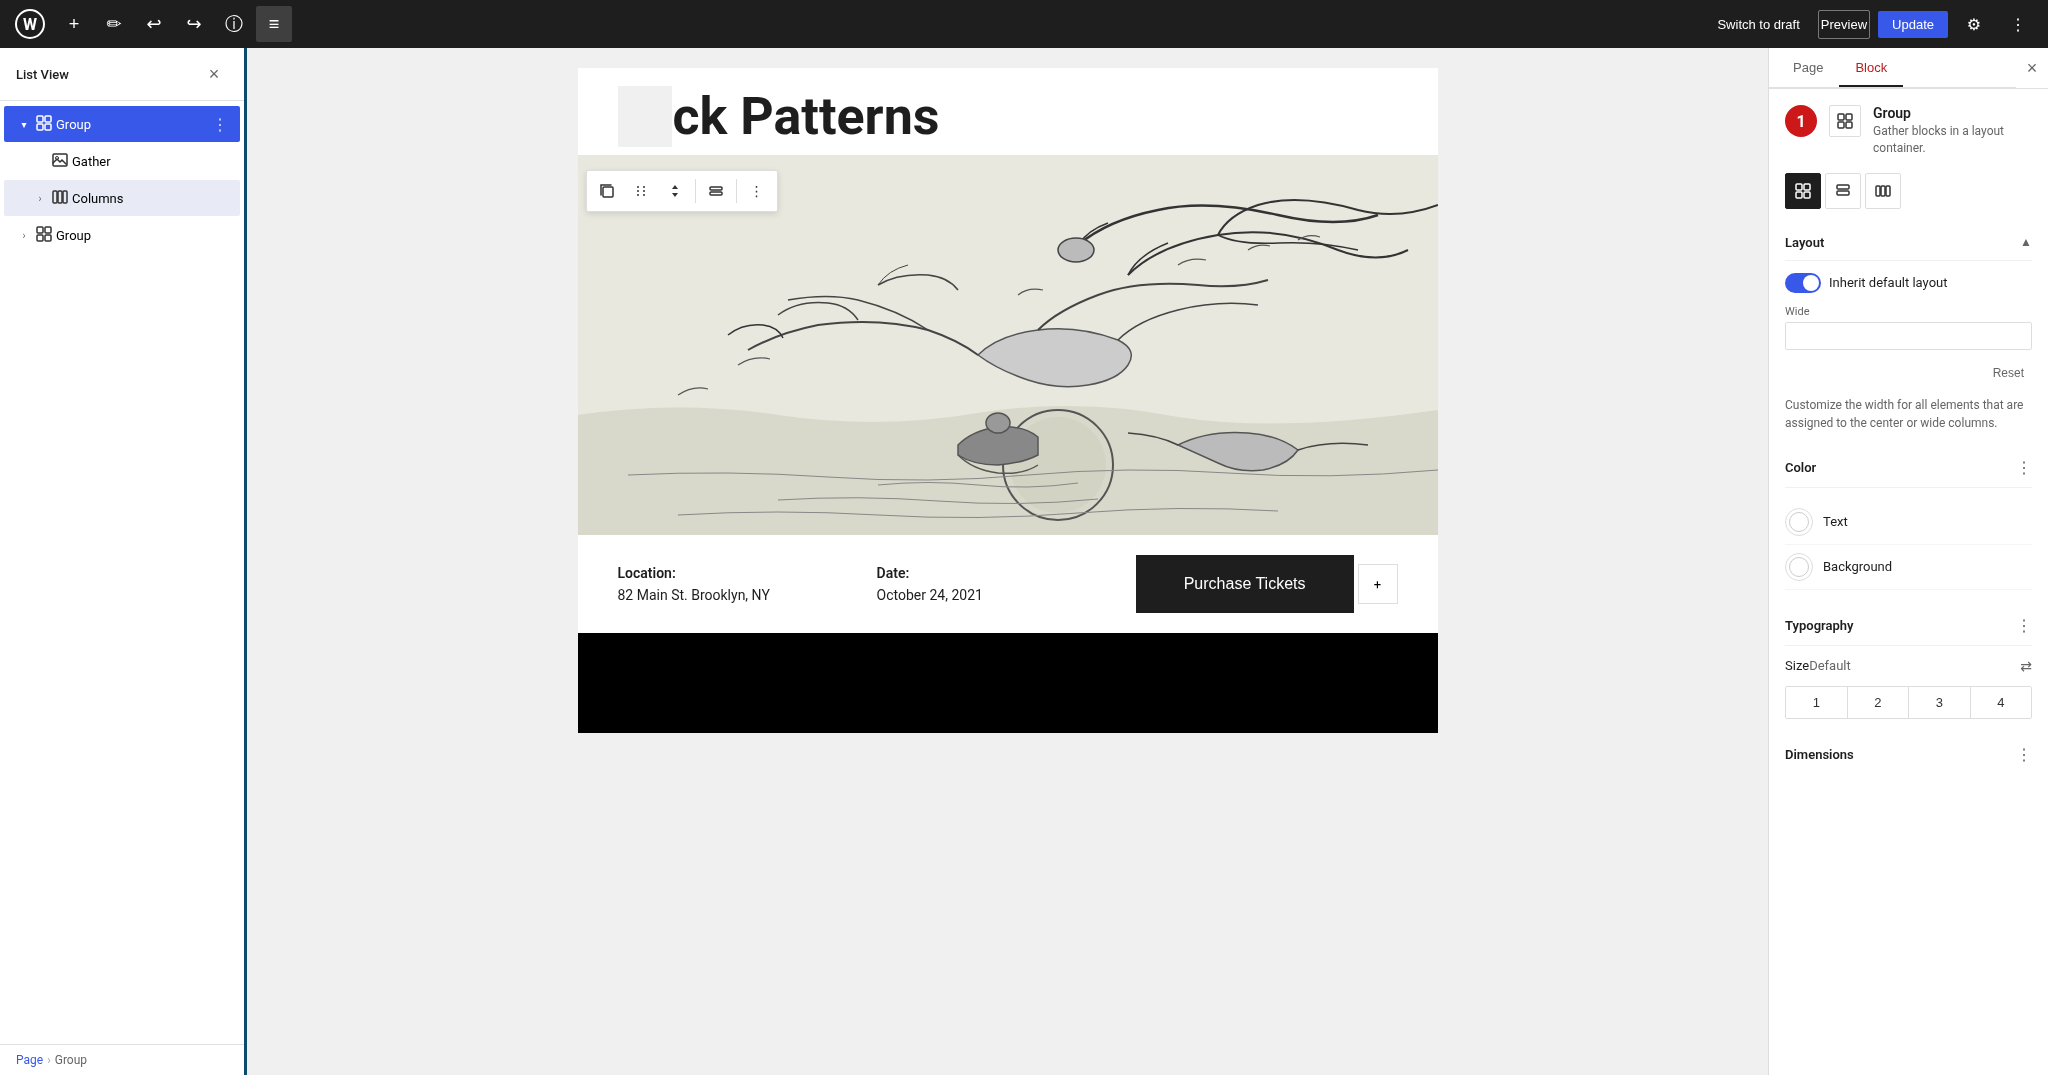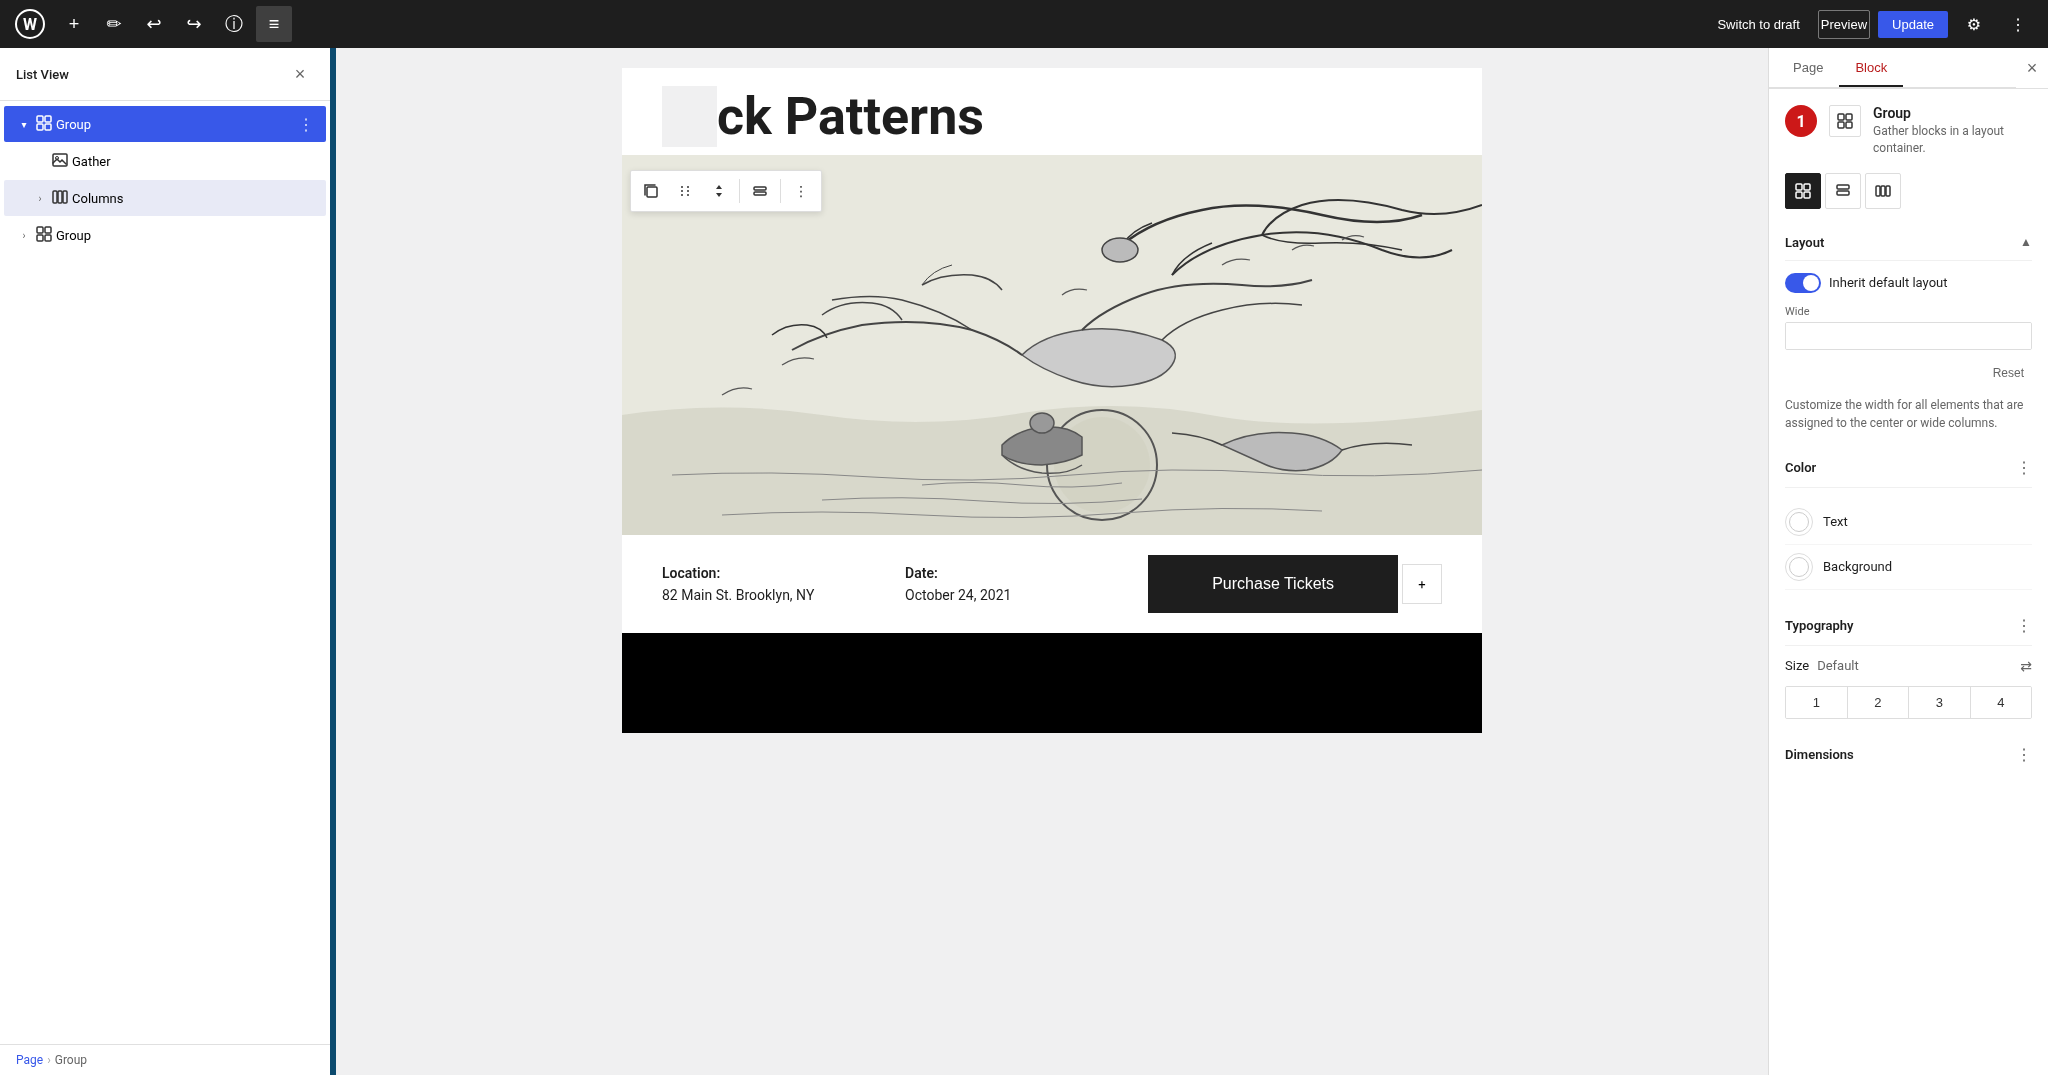--- a/index.html
+++ b/index.html
@@ -34,21 +34,21 @@
       width: 36px; height: 36px; border: none; background: transparent; color: #fff; cursor: pointer; border-radius: 2px; display: flex; align-items: center; justify-content: center; font-size: 16px;
     }
 
     
     .main-area {
       display: flex; flex: 1; overflow: hidden;
     }
 
     
     .left-sidebar {
-      width: 336px; background: #fff; border-right: 6px solid #0c4a6e; display: flex; flex-direction: column; flex-shrink: 0;
+      width: 247px; background: #fff; border-right: 3px solid #0c4a6e; display: flex; flex-direction: column; flex-shrink: 0;
     }
     .sidebar-header {
       display: flex; align-items: center; justify-content: space-between; padding: 12px 16px; border-bottom: 1px solid #e0e0e0;
     }
     .sidebar-title { font-size: 13px; font-weight: 500; color: #1e1e1e; }
     .sidebar-close {
       background: transparent; border: none; cursor: pointer; color: #666; font-size: 18px; width: 28px; height: 28px; display: flex; align-items: center; justify-content: center; border-radius: 2px;
     }
 
     
@@ -97,21 +97,21 @@
     .page-title-area { padding: 20px 40px 10px; }
     .page-title { font-size: 52px; font-weight: 700; color: #1e1e1e; line-height: 1.1; }
 
     .info-row {
       display: flex; align-items: center; padding: 20px 40px; gap: 0;
     }
     .info-col { flex: 1; }
     .info-label { font-size: 14px; font-weight: 600; color: #1e1e1e; margin-bottom: 6px; }
     .info-value { font-size: 14px; color: #1e1e1e; }
     .purchase-btn {
-      background: #1e1e1e; color: #fff; border: none; padding: 20px 64px; font-size: 16px; cursor: pointer; white-space: nowrap; min-width: 200px;
+      background: #1e1e1e; color: #fff; border: none; padding: 20px 48px; font-size: 16px; cursor: pointer; white-space: nowrap; min-width: 200px;
     }
 
     .black-section { background: #000; height: 100px; width: 100%; }
 
     
     .right-sidebar {
       width: 280px; background: #fff; border-left: 1px solid #ddd; display: flex; flex-direction: column; flex-shrink: 0; overflow-y: auto;
     }
 
     
@@ -189,21 +189,21 @@
     .color-item { display: flex; align-items: center; gap: 10px; padding: 8px 0; border-bottom: 1px solid #f5f5f5; }
     .color-swatch-btn {
       width: 28px; height: 28px; border-radius: 50%; border: 1px solid #ddd; background: #fff; cursor: pointer; display: flex; align-items: center; justify-content: center; flex-shrink: 0;
     }
     .color-swatch-inner { width: 20px; height: 20px; border-radius: 50%; border: 1px solid #ccc; background: #fff; }
     .color-item-label { font-size: 13px; color: #1e1e1e; }
     .color-more { margin-left: auto; background: transparent; border: none; cursor: pointer; color: #666; font-size: 16px; }
 
     
     .typography-section { margin-bottom: 16px; }
-    .size-row { display: flex; align-items: center; gap: 8px; margin-bottom: 12px; }
+    .size-row { display: flex; align-items: center; margin-bottom: 12px; }
     .size-label { font-size: 13px; color: #1e1e1e; }
     .size-value { font-size: 13px; color: #666; }
     .size-reset-btn { margin-left: auto; background: transparent; border: none; cursor: pointer; color: #666; font-size: 14px; }
 
     .size-buttons { display: flex; border: 1px solid #ddd; border-radius: 2px; overflow: hidden; margin-bottom: 12px; }
     .size-btn {
       flex: 1; padding: 8px 4px; border: none; background: #fff; cursor: pointer; font-size: 13px; color: #333; border-right: 1px solid #ddd; text-align: center;
     }
     .size-btn:last-child { border-right: none; }
     .dimensions-header {

